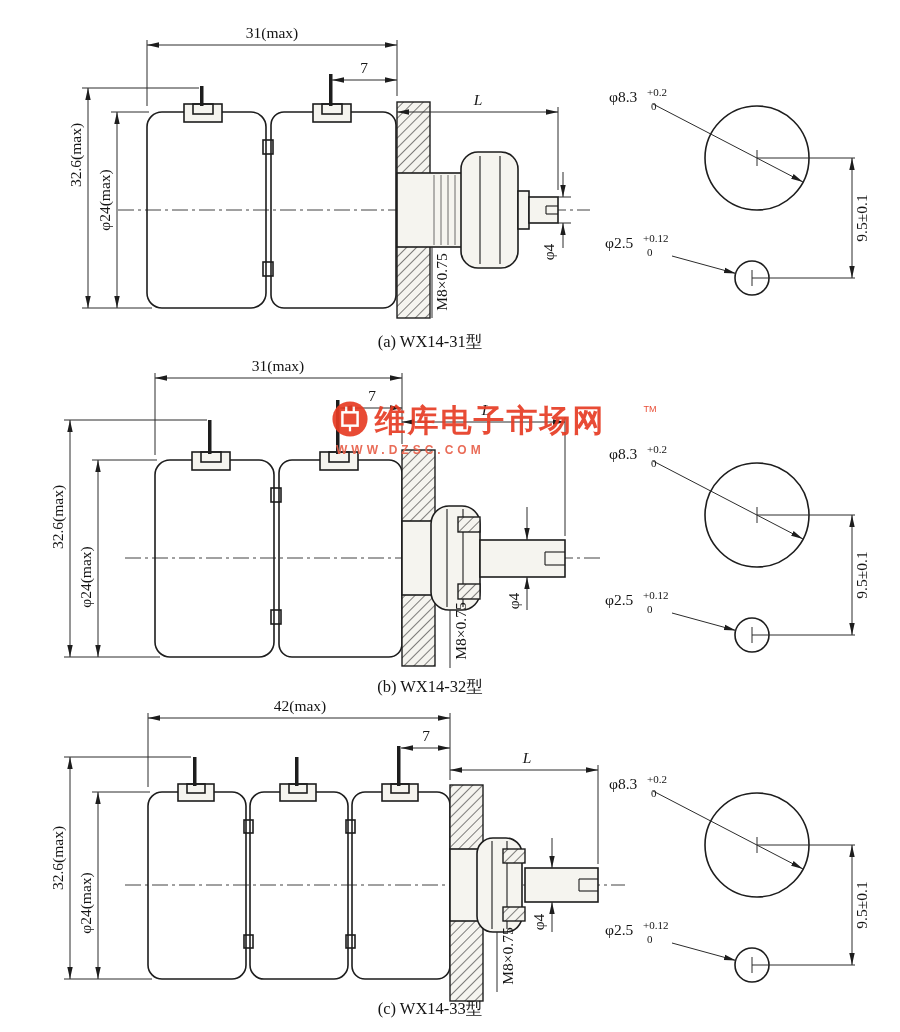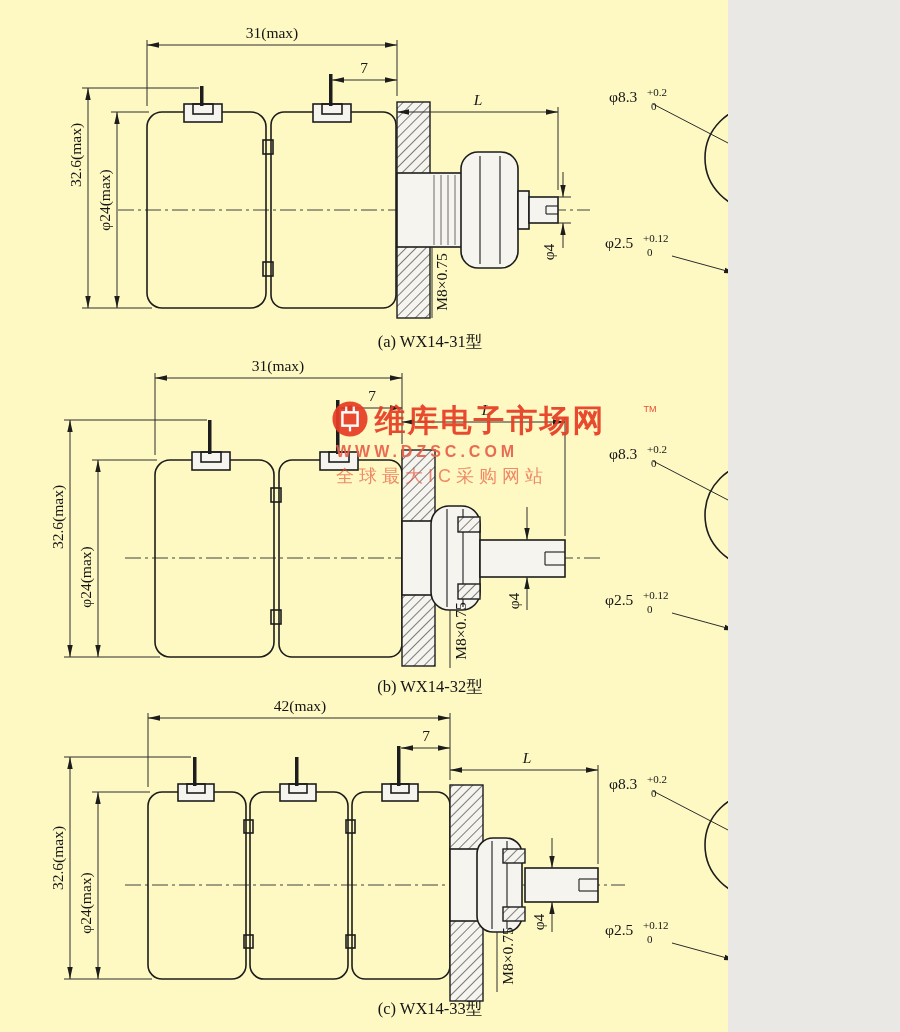--- a/index.html
+++ b/index.html
@@ -1,19 +1,19 @@
 <!DOCTYPE html>
 <html><head>
 <meta charset="utf-8">
 <style>
   * { margin:0; padding:0; box-sizing:border-box; }
   html,body { background:#e9e8e4; }
   .page {
-    position:relative; width:728px; height:1032px;
-    background:#fef9c3; overflow:hidden;
+    position:relative; width:900px; height:1032px;
+    background:#ffffff; overflow:hidden;
     font-family:"Liberation Serif", serif;
   }
   svg.drawing { position:absolute; left:0; top:0; display:block; }
   svg text { font-family:"Liberation Serif", serif; fill:#151515; }
   .t15 { font-size:15.5px; }
   .t11 { font-size:11px; }
   .t16 { font-size:16.5px; }
   .ital { font-style:italic; }
   .s  { fill:none;    stroke:#1d1d1d; stroke-width:1.6; }
   .sf { fill:#f5f4ef; stroke:#1d1d1d; stroke-width:1.6; }
@@ -28,21 +28,21 @@
     position:absolute; left:336px; top:400px; width:315px;
     text-align:left; pointer-events:none; opacity:0.92; z-index:2;
   }
   .wm-row { display:flex; align-items:center; justify-content:center; gap:6px; }
   .wm-brand {
     font-family:"Liberation Sans", sans-serif; font-size:31px; font-weight:bold;
     color:#e73c24; letter-spacing:2px; white-space:nowrap;
   }
   .wm-tm { font-family:"Liberation Sans", sans-serif; font-size:9px; color:#e73c24; align-self:flex-start; margin-top:4px;margin-left:32px; }
   .wm-url {
-    font-family:"Liberation Sans", sans-serif; font-size:16px; font-weight:bold;
+    font-family:"Liberation Sans", sans-serif; font-size:12px; font-weight:bold;
     color:#e8604a; letter-spacing:4px; margin-top:1px;
   }
   .wm-slogan {
     font-family:"Liberation Sans", sans-serif; font-size:18px;
     color:rgba(231,80,56,0.72); letter-spacing:5px; margin-top:3px; white-space:nowrap;
   }
 </style>
 </head>
 <body>
 
@@ -310,16 +310,15 @@
         <rect x="12" y="13" width="16" height="14" fill="none" stroke="#ffffff" stroke-width="2.6"></rect>
         <line x1="16" y1="7" x2="16" y2="13" stroke="#ffffff" stroke-width="2.4"></line>
         <line x1="24" y1="7" x2="24" y2="13" stroke="#ffffff" stroke-width="2.4"></line>
         <line x1="20" y1="27" x2="20" y2="33" stroke="#ffffff" stroke-width="2.4"></line>
       </svg>
     </span>
     <span class="wm-brand">维库电子市场网</span>
     <sup class="wm-tm">TM</sup>
   </div>
   <div class="wm-url">WWW.DZSC.COM</div>
-  <div class="wm-slogan">全球最大IC采购网站</div>
 </div>
 
 </div>
 
 </body></html>

